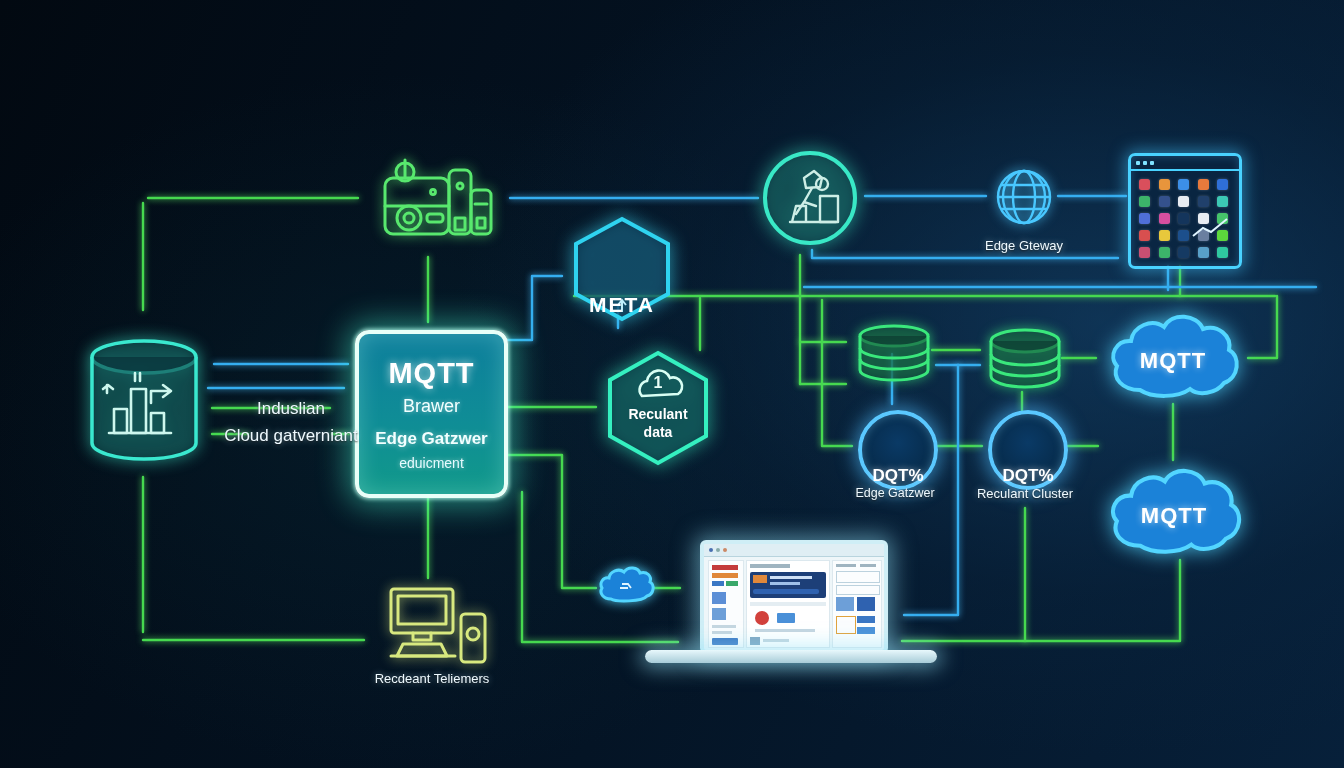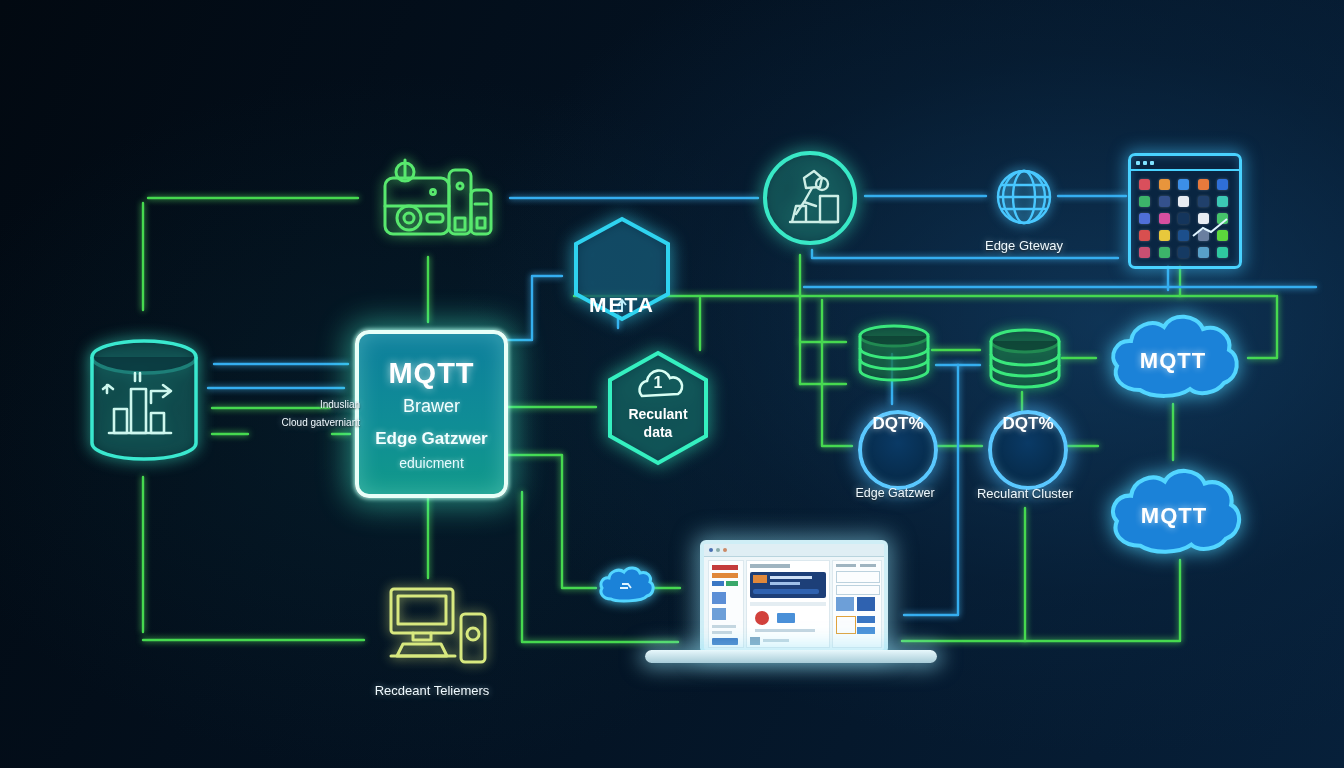--- a/index.html
+++ b/index.html
@@ -32,21 +32,21 @@
   .broker .t2{font-size:18px;color:#f2ffff;text-shadow:0 0 5px rgba(255,255,255,.55);}
   .broker .t3{font-size:17px;font-weight:bold;color:#f2ffff;margin-top:6px;text-shadow:0 0 6px rgba(255,255,255,.55);}
   .broker .t4{font-size:14px;color:#e6fbff;text-shadow:0 0 5px rgba(255,255,255,.5);}
   
   .hexwrap{display:flex;align-items:center;justify-content:center;}
   .hex-label{position:absolute;width:100%;text-align:center;color:#fff;font-weight:bold;}
   
   .dqt{width:72px;height:72px;border-radius:50%;border:4px solid #5ac8ff;
        background:radial-gradient(circle at 50% 40%,#0a3a66 0%,#062947 75%);
        box-shadow:0 0 18px 4px rgba(80,190,255,.55),inset 0 0 10px rgba(120,210,255,.4);
-       display:flex;align-items:flex-start;justify-content:center;color:#fff;font-weight:bold;font-size:17px;
+       display:flex;align-items:flex-end;justify-content:center;color:#fff;font-weight:bold;font-size:17px;
        text-shadow:0 0 6px rgba(255,255,255,.6);}
   
   .cloudtxt{position:absolute;width:100%;text-align:center;color:#fff;font-weight:bold;
             text-shadow:0 0 7px rgba(255,255,255,.65);}
   
   .browser{
     left:1128px;top:153px;width:108px;height:110px;border-radius:7px;
     border:3px solid #49d2ff;background:rgba(10,36,64,.75);
     box-shadow:0 0 16px 3px rgba(70,200,255,.5),inset 0 0 10px rgba(80,190,255,.3);
   }
@@ -135,21 +135,21 @@
       <rect x="44" y="56" width="15" height="44"></rect>
       <rect x="64" y="80" width="13" height="20"></rect>
       <path d="M64,70 V58 H82 M76,52 L84,58 L76,64"></path>
       <path d="M48,48 V40 M53,48 V40"></path>
       <path d="M16,56 l5,-4 5,4 M20,52 v8"></path>
       <path d="M22,100 H84"></path>
     </g>
   </svg>
 </div>
 
-<div class="lbl" style="left:222px;top:399px;width:138px;font-size:10px;text-align:right;">
+<div class="lbl" style="left:222px;top:399px;width:138px;font-size:17px;">
   <div>Induslian</div>
   <div style="margin-top:7px;">Cloud gatverniant</div>
 </div>
 
 <div class="node broker">
   <div class="t1">MQTT</div>
   <div class="t2">Brawer</div>
   <div class="t3">Edge Gatzwer</div>
   <div class="t4">eduicment</div>
 </div>
@@ -362,13 +362,13 @@
       <rect x="8" y="3" width="62" height="44" rx="3"></rect>
       <rect x="15" y="10" width="48" height="28"></rect>
       <path d="M30,47 v7 h18 v-7"></path>
       <path d="M20,58 h38 l6,12 h-50 z"></path>
       <path d="M8,70 h64"></path>
       <rect x="78" y="28" width="24" height="48" rx="4"></rect>
       <circle cx="90" cy="48" r="6"></circle>
     </g>
   </svg>
 </div>
-<div class="lbl" style="left:352px;top:671px;width:160px;font-size:13px;margin-top:12px;">Recdeant Teliemers</div>
+<div class="lbl" style="left:352px;top:671px;width:160px;font-size:13px;">Recdeant Teliemers</div>
 
 </body></html>

